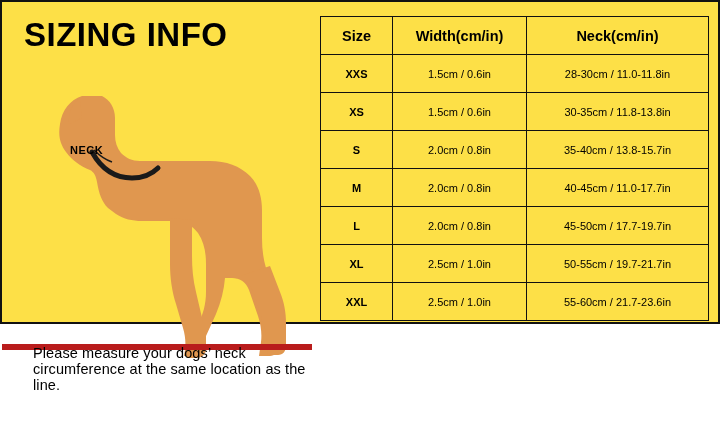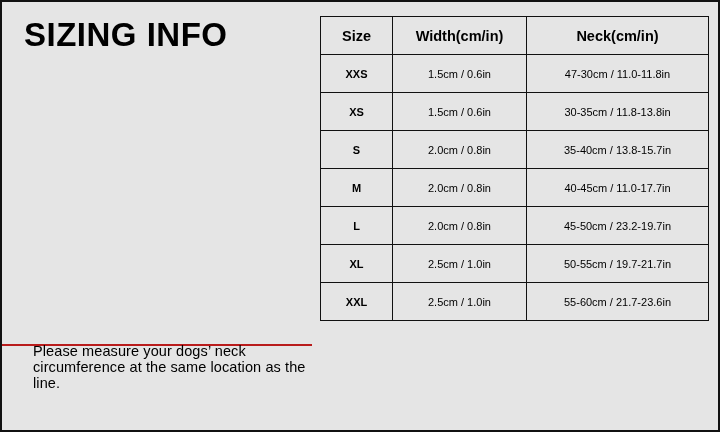--- a/index.html
+++ b/index.html
@@ -10,24 +10,24 @@
   body {
     width: 720px;
     height: 432px;
     font-family: "Liberation Sans", sans-serif;
     color: #000;
     overflow: hidden;
   }
   .page {
     position: relative;
     width: 720px;
-    height: 432px;
+    height: 324px;
     box-sizing: border-box;
     border: 2px solid #111;
-    background: #e5e5e5;
+    background: #fde047;
   }
   
   .left-panel {
     position: absolute;
     left: 0;
     top: 0;
     width: 310px;
     height: 386px;
     box-sizing: border-box;
   }
@@ -57,21 +57,21 @@
     letter-spacing: 0.5px;
     z-index: 5;
   }
   
   .note {
     position: absolute;
     left: 0;
     right: 0;
     bottom: 0;
     height: 44px;
-    border-top: 2px solid #b91c1c;
+    border-top: 6px solid #b91c1c;
     display: flex;
     align-items: center;
     padding-left: 31px;
     box-sizing: border-box;
     font-size: 14.5px;
     letter-spacing: 0.1px;
   }
   
   .table-wrap {
     position: absolute;
@@ -113,20 +113,94 @@
 </style>
 </head>
 <body>
 
 <div class="page">
 
   <div class="left-panel">
 
     <div class="title">SIZING INFO</div>
 
+    <div class="dog-wrap">
+      <span class="neck-label">NECK</span>
+      <svg width="280" height="300" viewBox="0 0 280 300">
+
+        <path d="M62 18
+                 C50 22, 42 32, 40 46
+                 C38 58, 40 66, 46 74
+                 C52 82, 60 88, 70 92
+                 C74 94, 76 98, 77 104
+                 C79 116, 82 124, 88 130
+                 L96 136
+                 C104 141, 112 143, 122 143
+                 L152 143
+                 C164 143, 172 147, 178 155
+                 C184 164, 186 174, 186 186
+                 L186 214
+                 C186 226, 183 237, 178 246
+                 L170 262
+                 C167 268, 166 274, 167 280
+                 L176 280
+                 C182 280, 186 276, 186 271
+                 L186 258
+                 L196 236
+                 C201 224, 204 212, 205 200
+                 L212 200
+                 C220 200, 226 204, 229 212
+                 L238 238
+                 C241 247, 242 256, 241 264
+                 L239 278
+                 L250 278
+                 C255 278, 258 274, 258 269
+                 L259 248
+                 C259 238, 258 228, 255 219
+                 L246 190
+                 C243 180, 242 170, 242 160
+                 L242 132
+                 C242 118, 238 106, 230 98
+                 C220 88, 206 83, 190 83
+                 L120 83
+                 C112 83, 106 80, 101 75
+                 C97 70, 95 64, 95 57
+                 L95 40
+                 C95 30, 90 22, 82 18
+                 Z" fill="#e0974f"></path>
+
+        <path d="M150 140
+                 L150 186
+                 C150 200, 152 214, 156 226
+                 L163 250
+                 C166 260, 166 268, 164 278
+                 L175 278
+                 C180 278, 183 274, 183 269
+                 L183 244
+                 L176 214
+                 C173 202, 172 190, 172 178
+                 L172 142 Z" fill="#e0974f"></path>
+
+        <path d="M214 200
+                 C224 200, 231 206, 234 216
+                 L244 248
+                 C247 258, 248 268, 247 277
+                 L258 277
+                 C263 277, 266 273, 266 268
+                 L266 246
+                 C266 234, 264 224, 260 214
+                 L250 188 Z" fill="#e0974f"></path>
+
+        <path d="M60 20 C52 26, 48 36, 49 46 L62 40 Z" fill="#e0974f"></path>
+
+        <path d="M72 74 C82 92, 96 100, 112 100 C124 100, 132 96, 138 90" fill="none" stroke="#1a1a1a" stroke-width="5" stroke-linecap="round"></path>
+
+        <path d="M74 72 C80 78, 86 82, 92 84" fill="none" stroke="#1a1a1a" stroke-width="1.6"></path>
+      </svg>
+    </div>
 
     <div class="note">Please measure your dogs’  neck circumference at the same location as the line.</div>
   </div>
 
   <div class="table-wrap">
     <table class="size-table">
       <colgroup>
         <col class="col-size">
           <col class="col-width">
           <col class="col-neck">
@@ -135,41 +209,41 @@
         <tr>
           <th>Size</th>
           <th>Width(cm/in)</th>
           <th>Neck(cm/in)</th>
         </tr>
       </thead>
       <tbody>
         <tr>
           <td class="size-cell">XXS</td>
           <td class="val-cell">1.5cm / 0.6in</td>
-          <td class="val-cell">47-30cm / 11.0-11.8in</td>
+          <td class="val-cell">28-30cm / 11.0-11.8in</td>
         </tr>
         <tr>
           <td class="size-cell">XS</td>
           <td class="val-cell">1.5cm / 0.6in</td>
           <td class="val-cell">30-35cm / 11.8-13.8in</td>
         </tr>
         <tr>
           <td class="size-cell">S</td>
           <td class="val-cell">2.0cm / 0.8in</td>
           <td class="val-cell">35-40cm / 13.8-15.7in</td>
         </tr>
         <tr>
           <td class="size-cell">M</td>
           <td class="val-cell">2.0cm / 0.8in</td>
           <td class="val-cell">40-45cm / 11.0-17.7in</td>
         </tr>
         <tr>
           <td class="size-cell">L</td>
           <td class="val-cell">2.0cm / 0.8in</td>
-          <td class="val-cell">45-50cm / 23.2-19.7in</td>
+          <td class="val-cell">45-50cm / 17.7-19.7in</td>
         </tr>
         <tr>
           <td class="size-cell">XL</td>
           <td class="val-cell">2.5cm / 1.0in</td>
           <td class="val-cell">50-55cm / 19.7-21.7in</td>
         </tr>
         <tr>
           <td class="size-cell">XXL</td>
           <td class="val-cell">2.5cm / 1.0in</td>
           <td class="val-cell">55-60cm / 21.7-23.6in</td>

